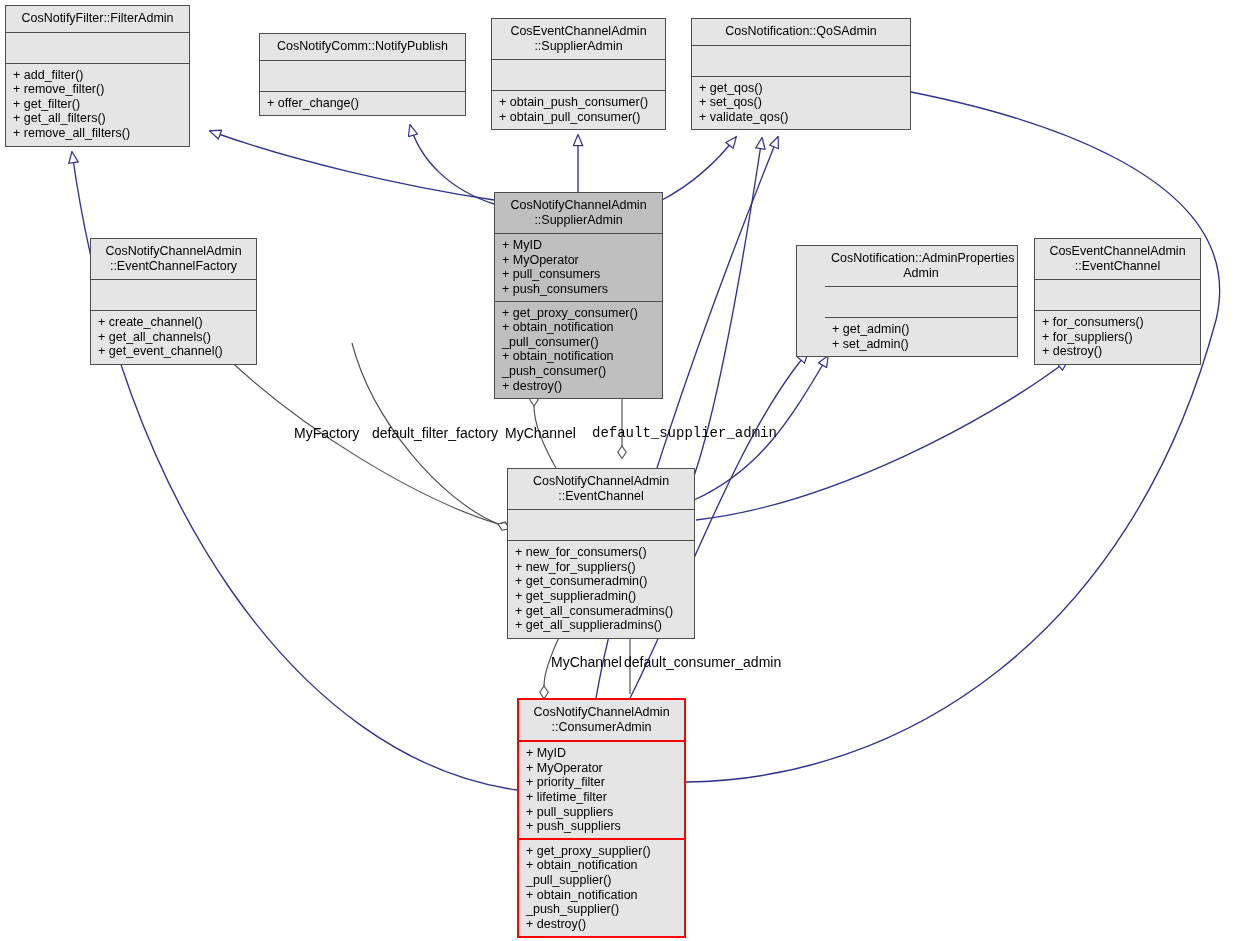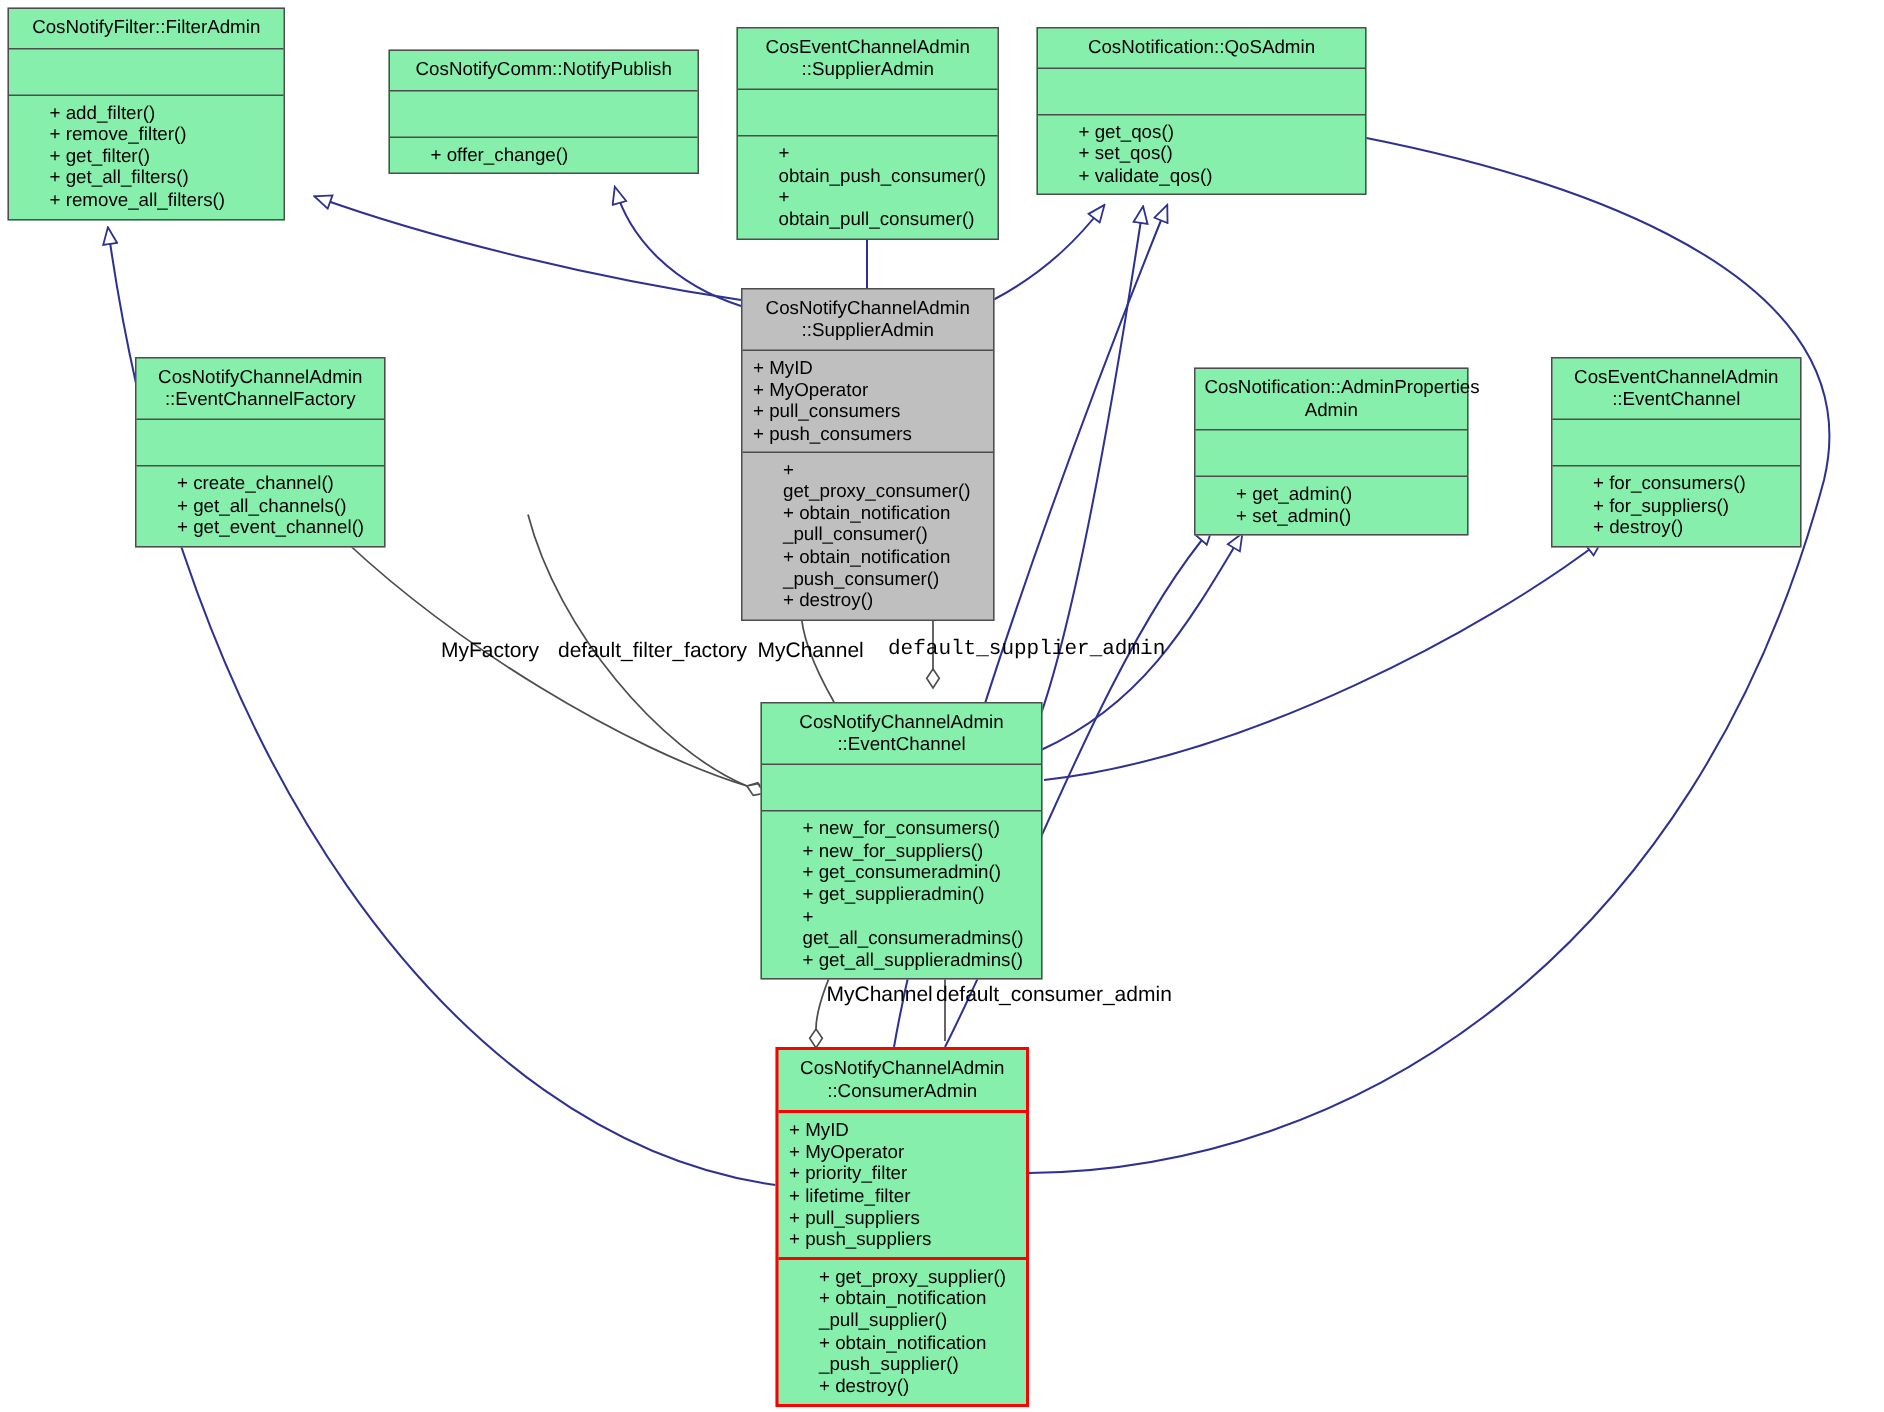--- a/index.html
+++ b/index.html
@@ -17,21 +17,21 @@
   #edges{
     position:absolute;
     left:0; top:0;
     width:1256px; height:941px;
     pointer-events:none;
   }
   .node{
     position:absolute;
     box-sizing:border-box;
     border:1px solid #4d4d4d;
-    background:#86efac;
+    background:#e5e5e5;
     font-size:12.5px;
     line-height:14.6px;
     color:#000000;
     z-index:5;
   }
   .node.filled{ background:#bfbfbf; }
   .node.highlight{ border:2px solid #ff0000; }
   .node-title{
     text-align:center;
     padding:5px 6px 6px 6px;
@@ -41,21 +41,20 @@
   .node.highlight .node-title{ border-bottom:2px solid #ff0000; }
   .node-attrs{
     padding:4px 6px 4px 7px;
     border-bottom:1px solid #4d4d4d;
     min-height:16px;
   }
   .node.highlight .node-attrs{ border-bottom:2px solid #ff0000; }
   .node-ops{
     padding:4px 6px 5px 7px;
     min-height:10px;
-    margin-left:20px;
   }
   .row{ white-space:pre-line; }
   .edge-label{
     position:absolute;
     font-size:14px;
     line-height:14px;
     color:#000000;
     background:transparent;
     white-space:nowrap;
     z-index:6;
@@ -181,21 +180,21 @@
 ::EventChannelFactory</div>
     <div class="node-attrs" style="height:22px;"></div>
     <div class="node-ops">
       <div class="row">+ create_channel()</div>
       <div class="row">+ get_all_channels()</div>
       <div class="row">+ get_event_channel()</div>
     </div>
   </div>
 
 
-  <div class="node" style="left:796px; top:245px; width:183px;">
+  <div class="node" style="left:796px; top:245px; width:222px;padding-left:28px;">
     <div class="node-title">CosNotification::AdminProperties
 Admin</div>
     <div class="node-attrs" style="height:22px;"></div>
     <div class="node-ops">
       <div class="row">+ get_admin()</div>
       <div class="row">+ set_admin()</div>
     </div>
   </div>
 
   <div class="node" style="left:1034px; top:238px; width:167px;">

